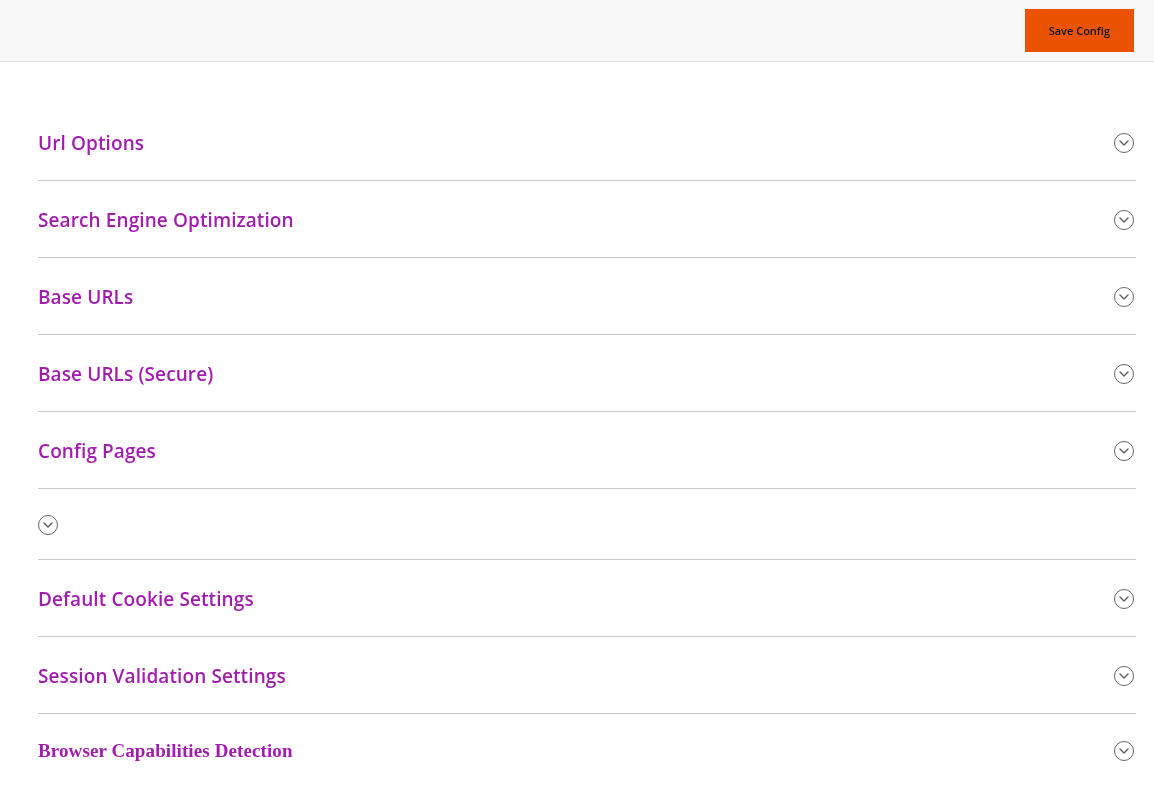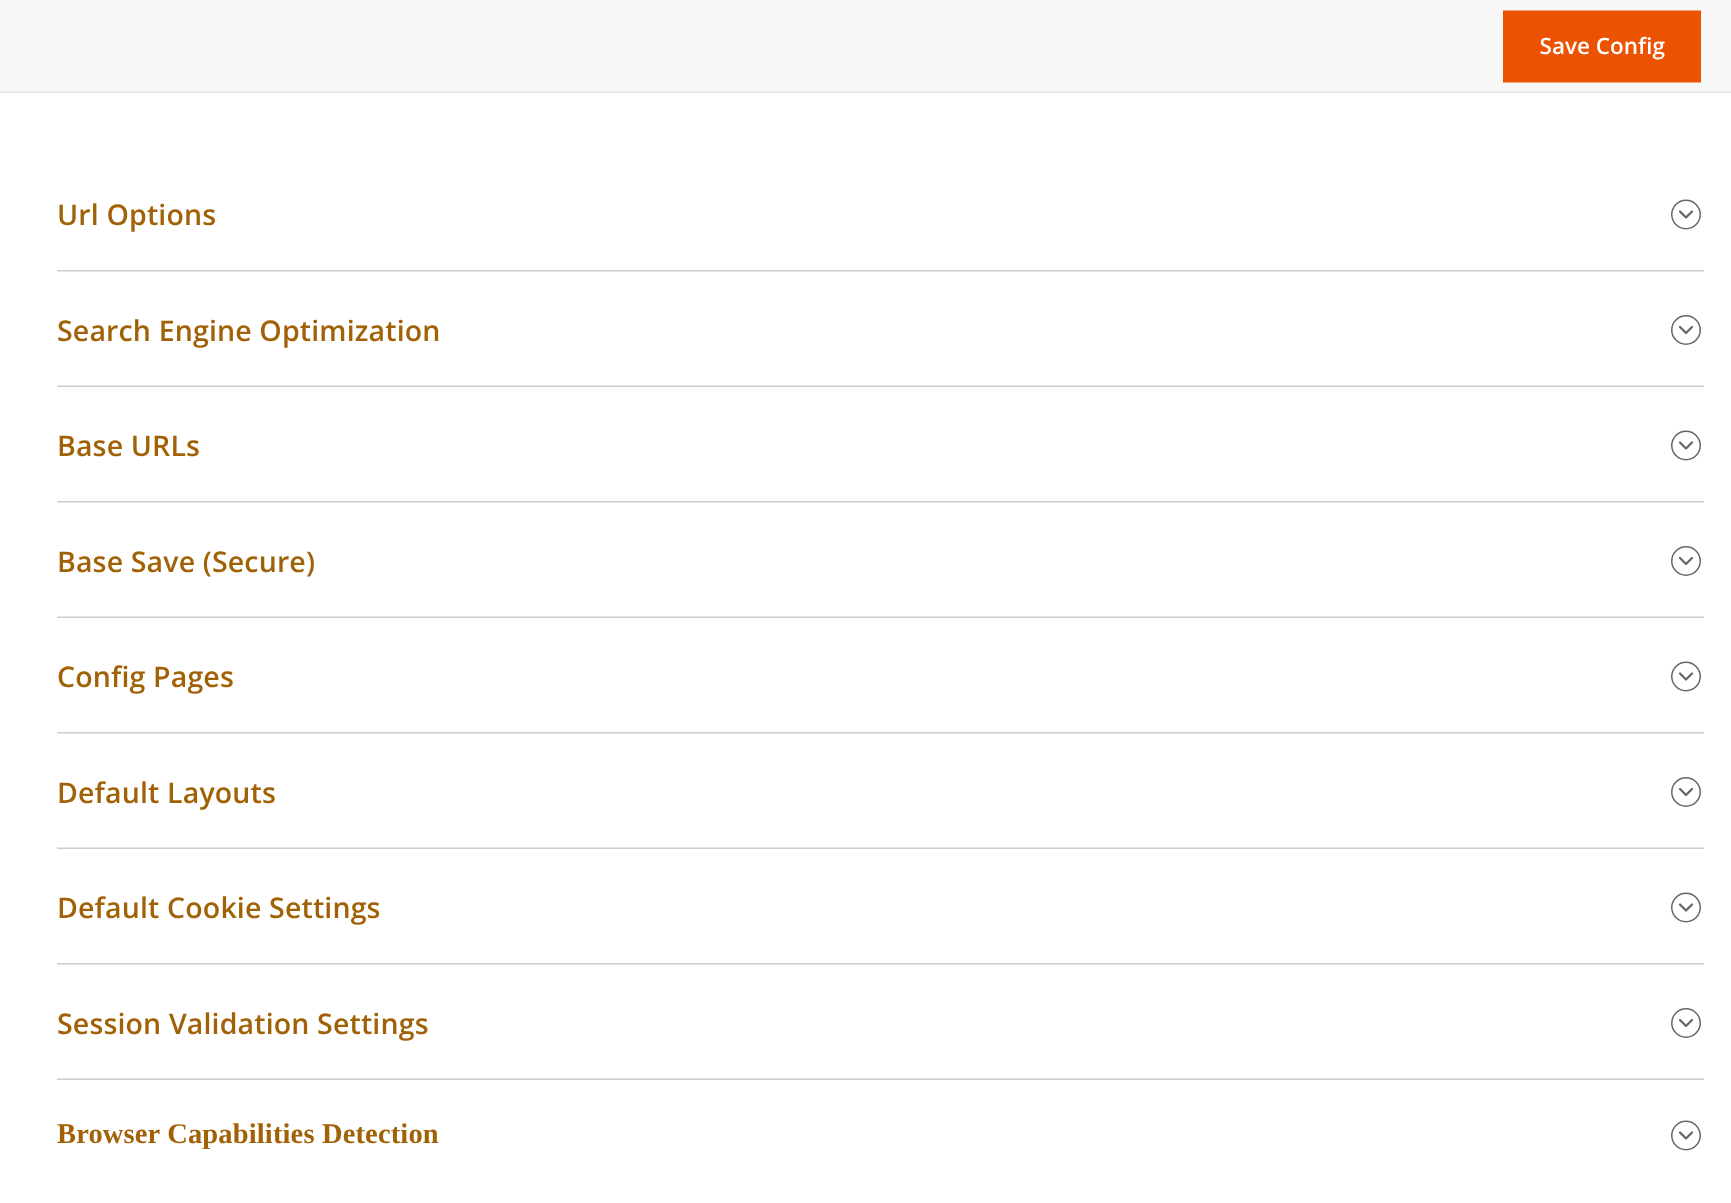--- a/index.html
+++ b/index.html
@@ -17,44 +17,44 @@
       background: #f8f8f8;
       border-bottom: 1px solid #e3e3e3;
       padding: 10px 20px 10px 10px;
       display: flex;
       justify-content: flex-end;
       align-items: center;
       height: 62px;
     }
     .save-btn {
       background: #eb5202;
-      color: #ffffff;
+      color: #0f172a;
       border: none;
       padding: 14px 24px;
-      font-size: 15px;
+      font-size: 11px;
       font-weight: 600;
       cursor: pointer;
       font-family: inherit;
     }
     .content {
       padding: 30px 18px 0 38px;
     }
     .section-row {
       display: flex;
       justify-content: space-between;
       align-items: center;
       padding: 26px 0 24px 0;
       border-bottom: 1px solid #cccccc;
       cursor: pointer;
     }
     .section-row:first-child {
       padding-top: 38px;
     }
     .section-title {
-      color: #a16207;
+      color: #a21caf;
       font-size: 19px;
       font-weight: 600;
       letter-spacing: 0.1px;
     }
     .chevron-icon {
       width: 20px;
       height: 20px;
       border: 1.5px solid #666666;
       border-radius: 50%;
       display: flex;
@@ -98,39 +98,38 @@
   <div class="section-row">
     <span class="section-title">Base URLs</span>
     <span class="chevron-icon">
       <svg viewBox="0 0 10 6">
           <path d="M1 1 L5 5 L9 1" stroke="#666666" stroke-width="1.5" fill="none" stroke-linecap="round" stroke-linejoin="round"></path>
         </svg>
     </span>
   </div>
 
   <div class="section-row">
-    <span class="section-title">Base Save (Secure)</span>
+    <span class="section-title">Base URLs (Secure)</span>
     <span class="chevron-icon">
       <svg viewBox="0 0 10 6">
           <path d="M1 1 L5 5 L9 1" stroke="#666666" stroke-width="1.5" fill="none" stroke-linecap="round" stroke-linejoin="round"></path>
         </svg>
     </span>
   </div>
 
   <div class="section-row">
     <span class="section-title">Config Pages</span>
     <span class="chevron-icon">
       <svg viewBox="0 0 10 6">
           <path d="M1 1 L5 5 L9 1" stroke="#666666" stroke-width="1.5" fill="none" stroke-linecap="round" stroke-linejoin="round"></path>
         </svg>
     </span>
   </div>
 
   <div class="section-row">
-    <span class="section-title">Default Layouts</span>
     <span class="chevron-icon">
       <svg viewBox="0 0 10 6">
           <path d="M1 1 L5 5 L9 1" stroke="#666666" stroke-width="1.5" fill="none" stroke-linecap="round" stroke-linejoin="round"></path>
         </svg>
     </span>
   </div>
 
   <div class="section-row">
     <span class="section-title">Default Cookie Settings</span>
     <span class="chevron-icon">

